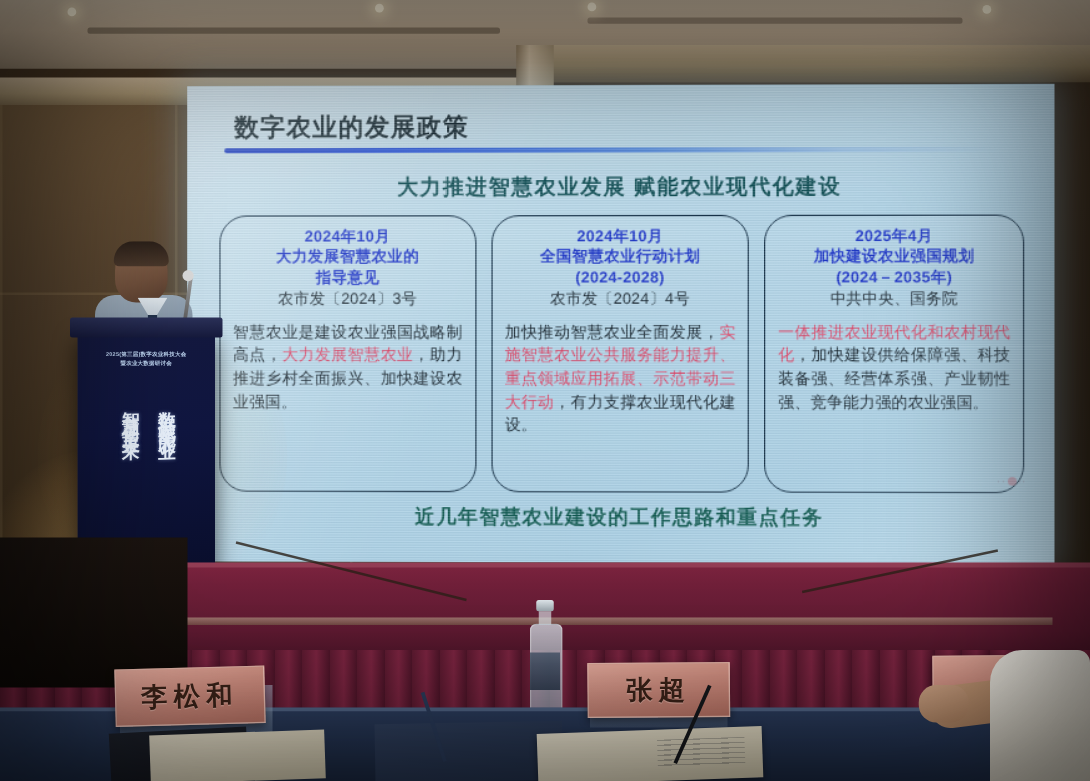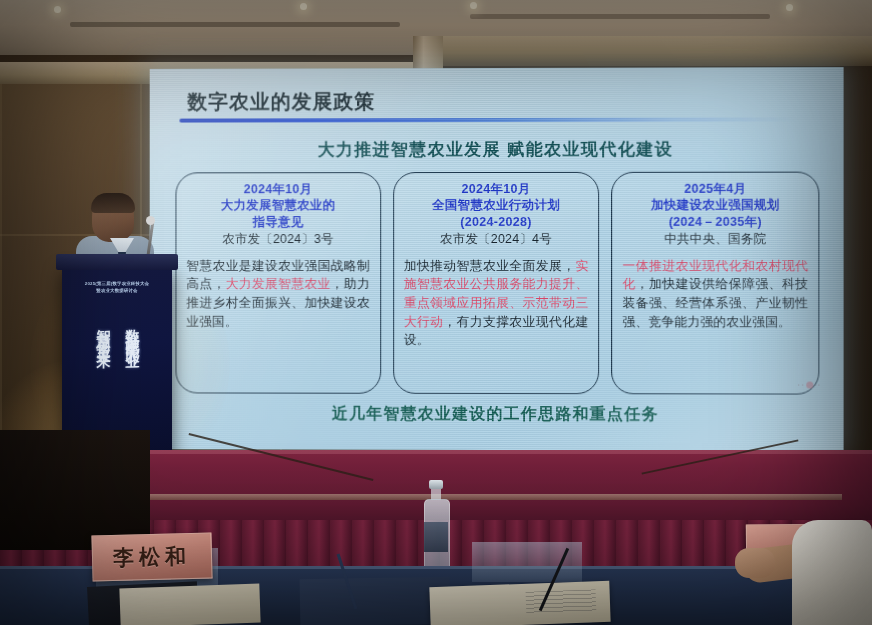--- a/index.html
+++ b/index.html
@@ -292,20 +292,23 @@
 
   <div class="front-desk"></div>
   <div class="desk-lip"></div>
 
   <div class="np-stand" style="left:96px;top:548px;width:122px;height:44px;"></div>
   <div class="nameplate" style="left:92px;top:534px;width:118px;height:44px;transform:rotate(-1.5deg);">
     <span style="font-size:21px;">李松和</span>
   </div>
 
   <div class="np-stand" style="left:472px;top:542px;width:110px;height:40px;"></div>
+  <div class="nameplate" style="left:470px;top:530px;width:112px;height:42px;transform:rotate(-0.5deg);">
+    <span style="font-size:21px;">张超</span>
+  </div>
 
   <div class="np-stand" style="left:748px;top:536px;width:116px;height:40px;"></div>
   <div class="nameplate" style="left:746px;top:524px;width:118px;height:42px;transform:rotate(-0.5deg);">
     <span style="font-size:21px;padding-left:40px;">江</span>
   </div>
 
   <div class="folder3"></div>
   <div class="folder2"></div>
   <div class="folder"></div>
   <div class="pen2"></div>

